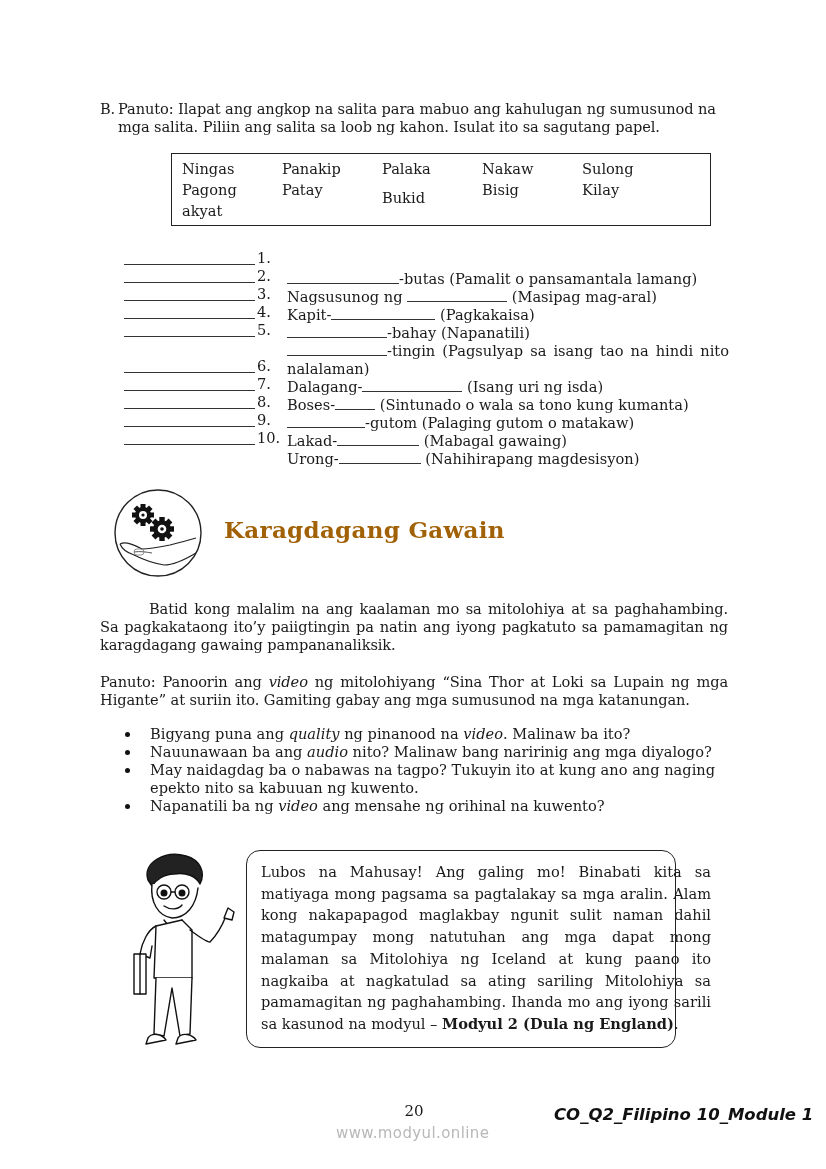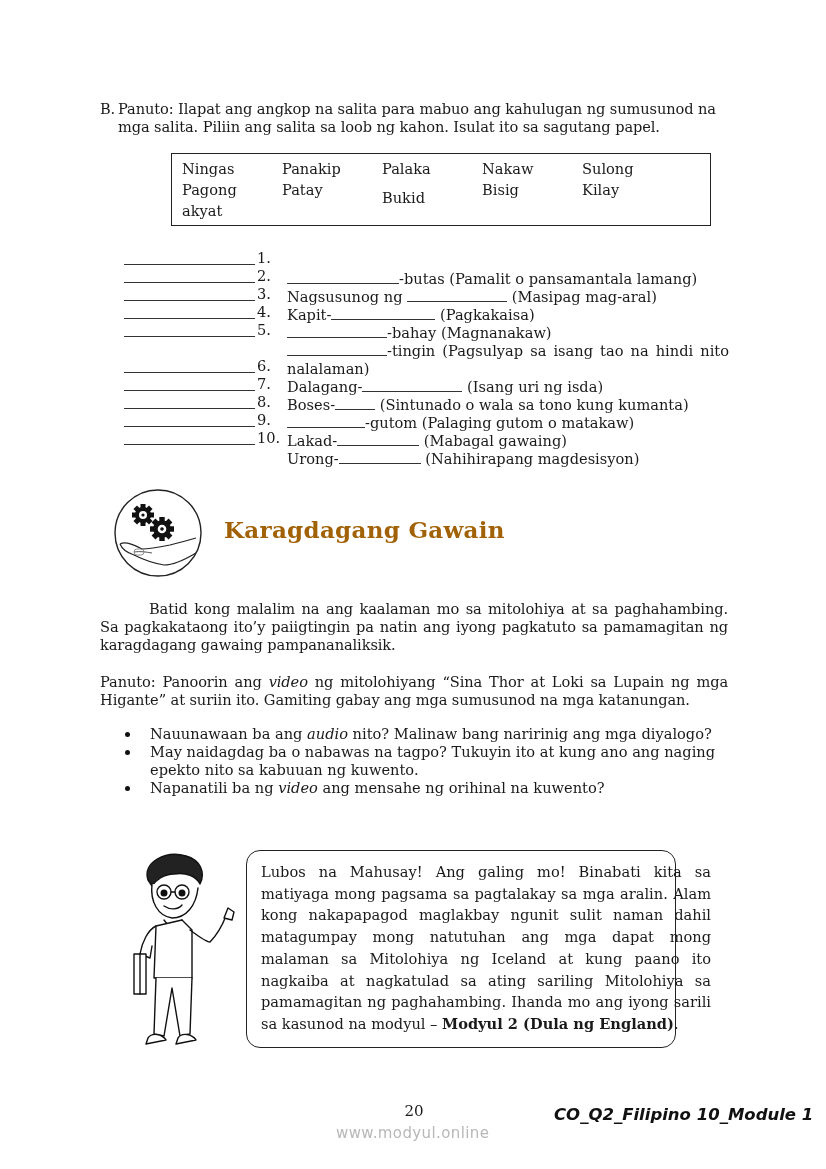--- a/index.html
+++ b/index.html
@@ -86,21 +86,21 @@
     <span class="txtc"><span>Nagsusunog ng </span><span class="blank" style="width:100px"></span><span> (Masipag mag-aral)</span></span>
   </div>
   <div class="item">
     <span class="ans"></span>
     <span class="num">3.</span>
     <span class="txtc"><span>Kapit-</span><span class="blank" style="width:104px"></span><span> (Pagkakaisa)</span></span>
   </div>
   <div class="item">
     <span class="ans"></span>
     <span class="num">4.</span>
-    <span class="txtc"><span></span><span class="blank" style="width:100px"></span><span>-bahay (Magnanakaw)</span></span>
+    <span class="txtc"><span></span><span class="blank" style="width:100px"></span><span>-bahay (Napanatili)</span></span>
   </div>
   <div class="item tall">
     <span class="ans"></span>
     <span class="num">5.</span>
     <span class="txtc"><span></span><span class="blank" style="width:100px"></span><span>-tingin (Pagsulyap sa isang tao na hindi nito nalalaman)</span></span>
   </div>
   <div class="item">
     <span class="ans"></span>
     <span class="num">6.</span>
     <span class="txtc"><span>Dalagang-</span><span class="blank" style="width:100px"></span><span> (Isang uri ng isda)</span></span>
@@ -158,20 +158,21 @@
     <rect x="22" y="60" width="10" height="6" rx="3" fill="none" stroke="#777" stroke-width="0.8"></rect>
   </svg>
 </div>
 <div id="gawain-title" class="abs">Karagdagang Gawain</div>
 
 <div id="para1" class="abs txt"><span class="indent"></span><span>Batid kong malalim na ang kaalaman mo sa mitolohiya at sa paghahambing. Sa pagkakataong ito’y paiigtingin pa natin ang iyong pagkatuto sa pamamagitan ng karagdagang gawaing pampananaliksik.</span></div>
 
 <div id="para2" class="abs txt"><span>Panuto: Panoorin ang </span><i>video</i><span> ng mitolohiyang “Sina Thor at Loki sa Lupain ng mga Higante” at suriin ito. Gamiting gabay ang mga sumusunod na mga katanungan.</span></div>
 
 <ul id="bullets" class="abs">
+  <li><span class="dot"></span><span>Bigyang puna ang </span><i>quality</i><span> ng pinanood na </span><i>video</i><span>. Malinaw ba ito?</span></li>
   <li><span class="dot"></span><span>Nauunawaan ba ang </span><i>audio</i><span> nito? Malinaw bang naririnig ang mga diyalogo?</span></li>
   <li><span class="dot"></span><span>May naidagdag ba o nabawas na tagpo? Tukuyin ito at kung ano ang naging epekto nito sa kabuuan ng kuwento.</span></li>
   <li><span class="dot"></span><span>Napanatili ba ng </span><i>video</i><span> ang mensahe ng orihinal na kuwento?</span></li>
 </ul>
 
 <div id="character" class="abs">
   <svg width="120" height="205" viewBox="0 0 120 205" fill="none" stroke="#111" stroke-width="1.4" stroke-linejoin="round" stroke-linecap="round">
     <path d="M22,30 C16,12 40,0 60,6 C74,10 80,22 74,34 C70,26 60,22 48,24 C38,24 30,30 26,36 Z" fill="#222"></path>
     <path d="M26,34 C24,52 32,66 46,68 C60,68 70,56 72,38" fill="#fff"></path>
     <circle cx="38" cy="42" r="7" fill="#fff"></circle>

